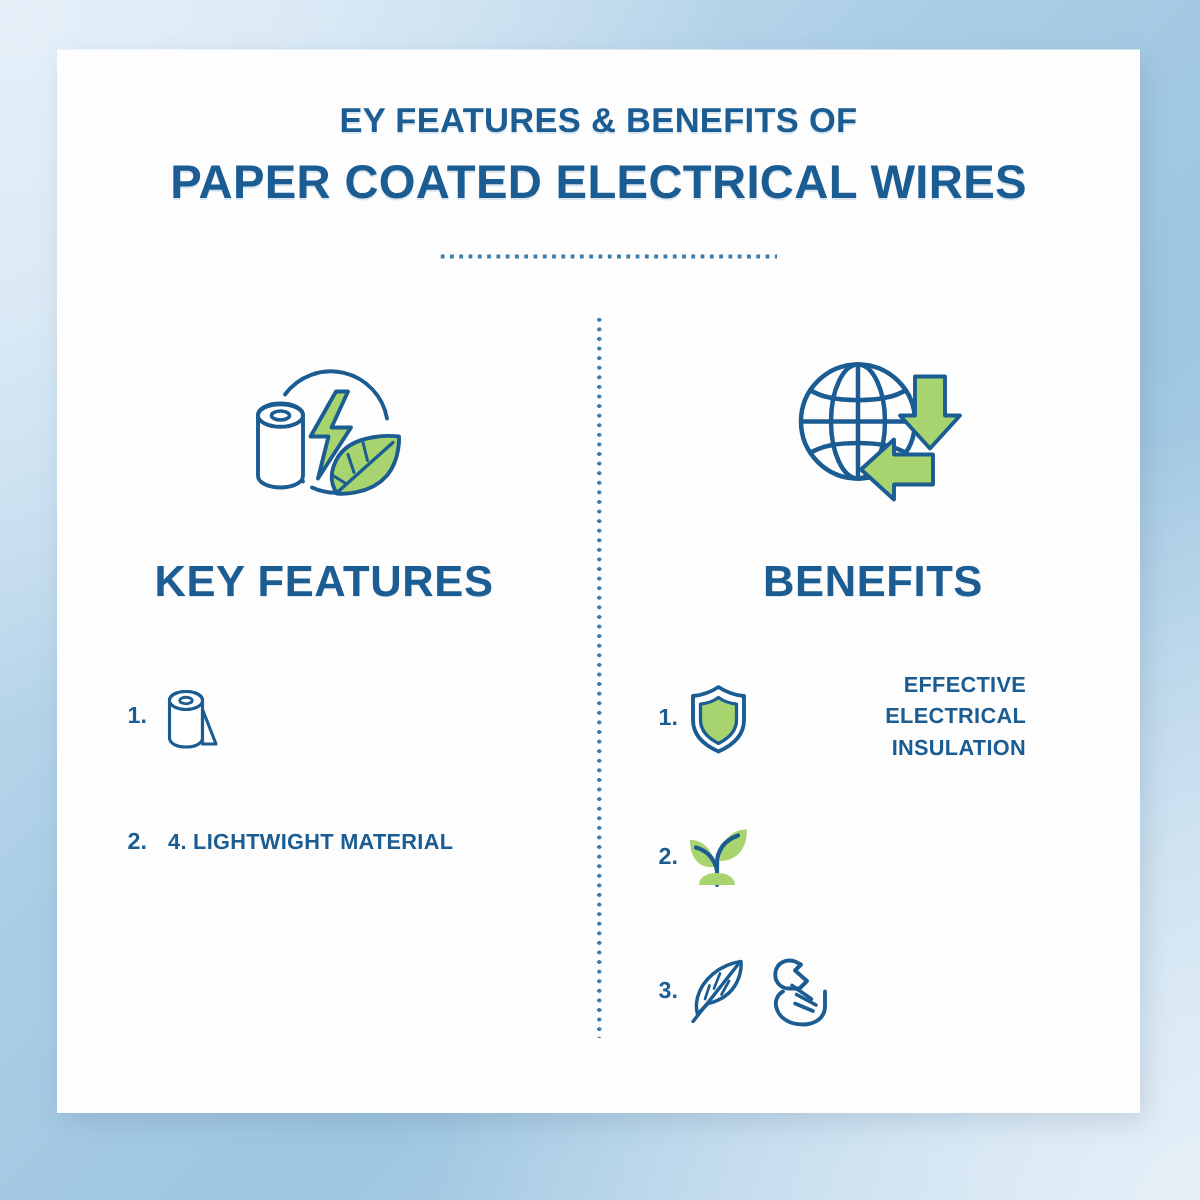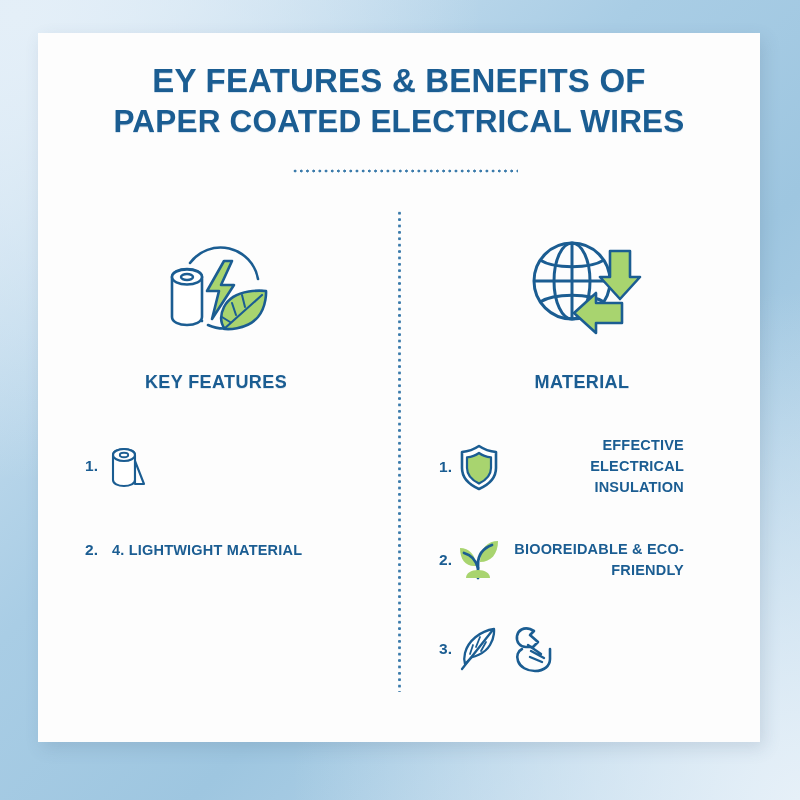--- a/index.html
+++ b/index.html
@@ -38,21 +38,21 @@
   .title-block {
     position: absolute;
     left: 0;
     top: 27px;
     width: 722px;
     text-align: center;
   }
   .title-line {
     color: #1b5d92;
     font-weight: 700;
-    font-size: 33px;
+    font-size: 23px;
     letter-spacing: .2px;
     line-height: 41px;
     white-space: nowrap;
     text-shadow: 0 1px 0 rgba(190,210,228,.55);
   }
   .title-line.l2 { font-size: 31.5px; }
 
   .dot-rule {
     position: absolute;
     left: 254px;
@@ -89,21 +89,21 @@
   .col-hero {
     height: 150px;
     display: flex;
     align-items: center;
     justify-content: center;
   }
   .col-heading {
     text-align: center;
     color: #1b5d92;
     font-weight: 700;
-    font-size: 18px;
+    font-size: 29px;
     letter-spacing: .4px;
     margin-top: 12px;
     text-shadow: 0 1px 0 rgba(195,213,230,.5);
   }
 
   
   .item-list {
     margin-top: 46px;
     padding: 0;
     list-style: none;
@@ -224,21 +224,21 @@
           <line x1="18" y1="52" x2="94" y2="52" stroke="#1b5d92" stroke-width="3"></line>
           <path d="M24 31 C38 40 74 40 88 31" fill="none" stroke="#1b5d92" stroke-width="3"></path>
           <path d="M24 73 C38 64 74 64 88 73" fill="none" stroke="#1b5d92" stroke-width="3"></path>
 
           <path d="M94 22 L114 22 L114 48 L124 48 L104 70 L84 48 L94 48 Z" fill="#a8d46f" stroke="#1b5d92" stroke-width="2.6" stroke-linejoin="round"></path>
 
           <path d="M106 74 L106 94 L80 94 L80 104 L58 84 L80 64 L80 74 Z" fill="#a8d46f" stroke="#1b5d92" stroke-width="2.6" stroke-linejoin="round"></path>
         </svg>
       </div>
 
-      <div class="col-heading">MATERIAL</div>
+      <div class="col-heading">BENEFITS</div>
 
       <ul class="item-list">
         <li class="list-item">
           <span class="item-num">1.</span>
           <span class="item-icon">
             <svg width="44" height="50" viewBox="0 0 44 50" aria-hidden="true">
               <path d="M22 4 C16 8 10 9.5 5 10 L5 26 C5 37 13 43 22 47 C31 43 39 37 39 26 L39 10 C34 9.5 28 8 22 4 Z" fill="#ffffff" stroke="#1b5d92" stroke-width="2.6" stroke-linejoin="round"></path>
               <path d="M22 11 C18 14 14 15 10 15.4 L10 26 C10 34 16 38.6 22 41.6 C28 38.6 34 34 34 26 L34 15.4 C30 15 26 14 22 11 Z" fill="#a8d46f" stroke="#1b5d92" stroke-width="2.2" stroke-linejoin="round"></path>
             </svg>
           </span>
@@ -249,21 +249,20 @@
           <span class="item-num">2.</span>
           <span class="item-icon">
             <svg width="46" height="48" viewBox="0 0 46 48" aria-hidden="true">
               <path d="M24 26 C24 12 32 5 42 5 C42 18 35 26 24 26 Z" fill="#a8d46f"></path>
               <path d="M20 30 C20 19 13 12 4 12 C4 24 10 31 20 30 Z" fill="#a8d46f"></path>
               <path d="M22 42 L22 28 C22 18 28 12 36 9" fill="none" stroke="#1b5d92" stroke-width="2.8" stroke-linecap="round"></path>
               <path d="M22 32 C20 24 15 19 8 17" fill="none" stroke="#1b5d92" stroke-width="2.8" stroke-linecap="round"></path>
               <path d="M10 42 C10 37 15 34 22 34 C29 34 34 37 34 42 Z" fill="#a8d46f"></path>
             </svg>
           </span>
-          <span class="item-text">BIOOREIDABLE &amp; ECO-FRIENDLY</span>
         </li>
 
         <li class="list-item">
           <span class="item-num">3.</span>
           <span class="item-icon">
             <svg width="46" height="52" viewBox="0 0 46 52" aria-hidden="true">
               <path d="M38 6 C24 8 12 18 9 30 C7.5 36 9 41 9 41 L16 34 C16 34 28 32 34 22 C39 14 38 6 38 6 Z" fill="#ffffff" stroke="#1b5d92" stroke-width="2.3" stroke-linejoin="round"></path>
               <path d="M36 8 L6 46" fill="none" stroke="#1b5d92" stroke-width="2.3" stroke-linecap="round"></path>
               <path d="M24 14 L20 24 M30 19 L25 28 M17 22 L14 31" fill="none" stroke="#1b5d92" stroke-width="1.8" stroke-linecap="round"></path>
             </svg>

